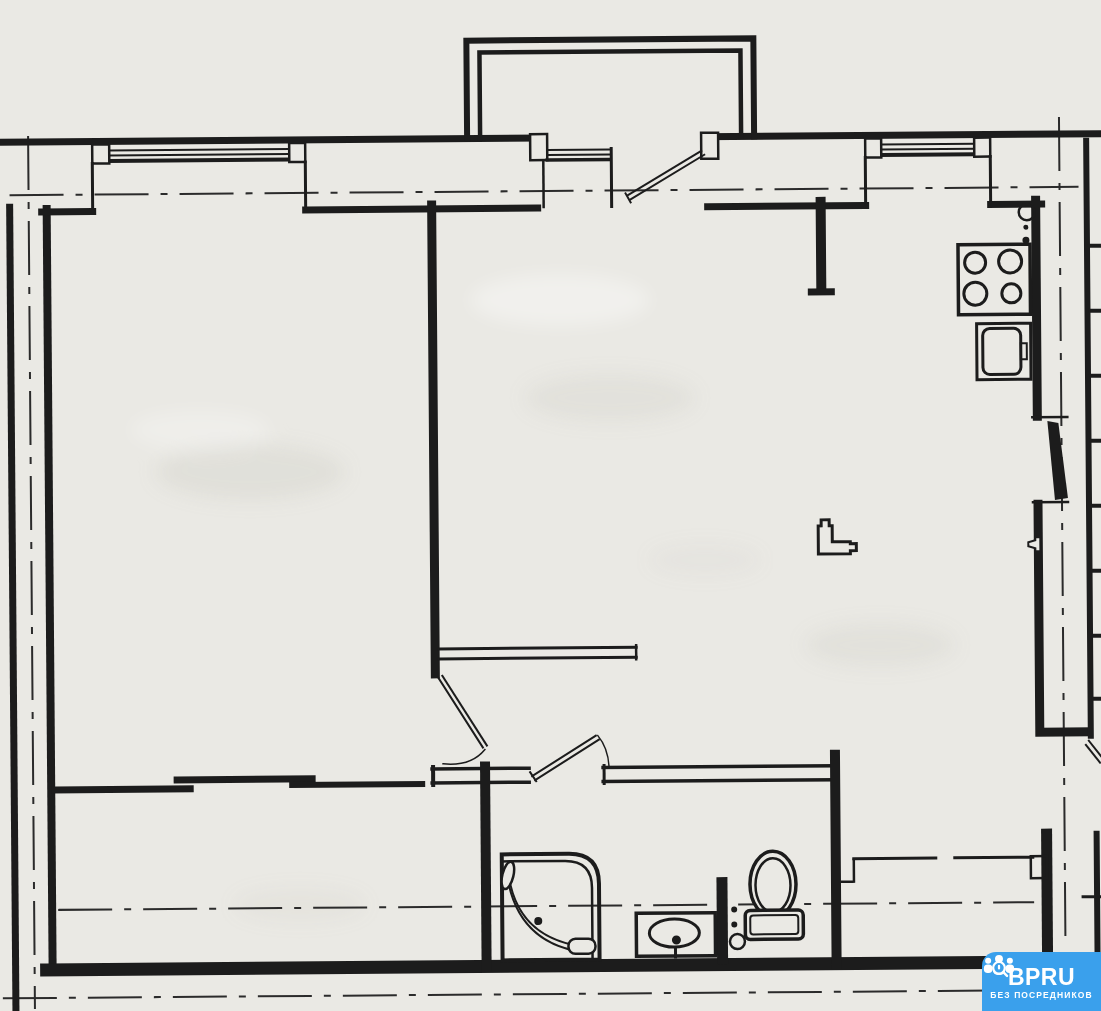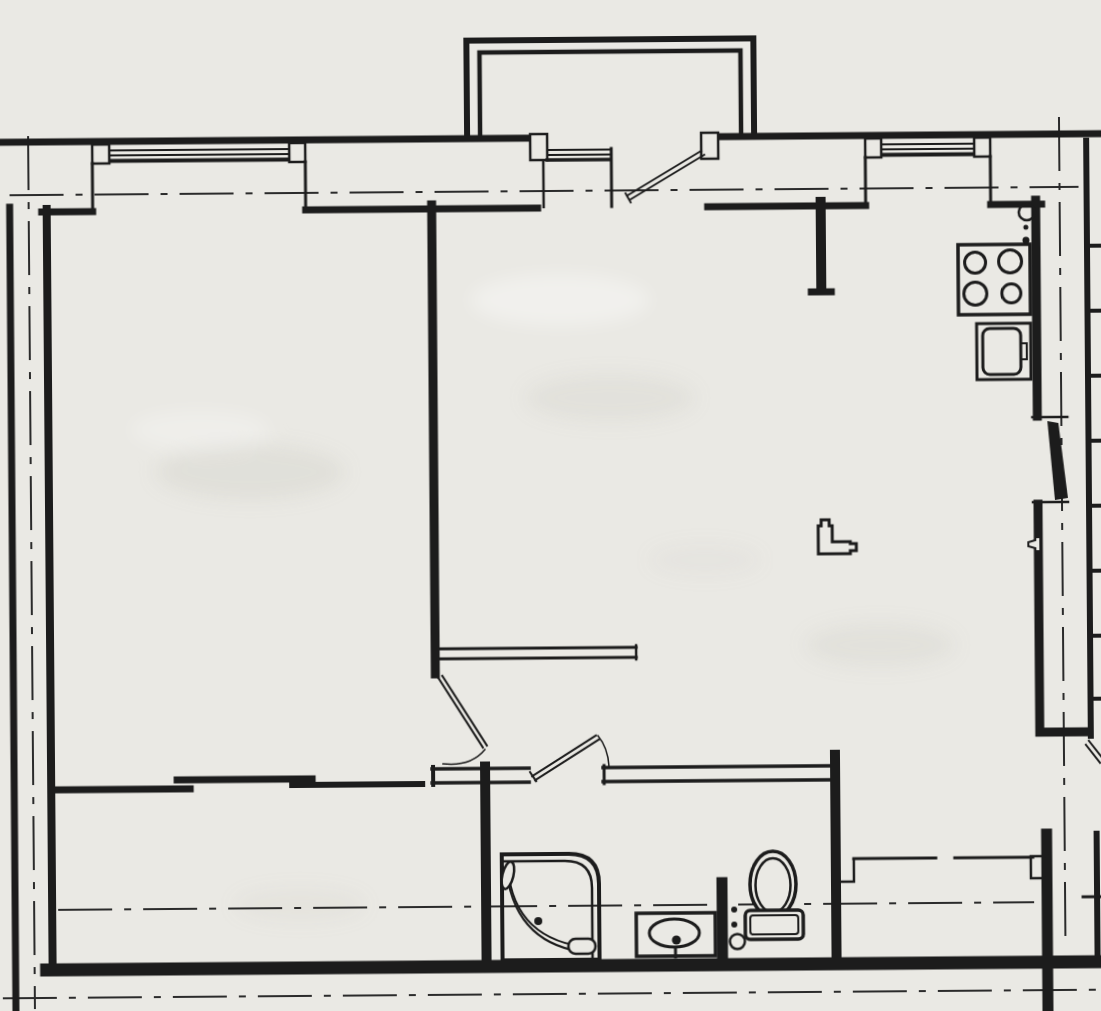--- a/index.html
+++ b/index.html
@@ -221,14 +221,33 @@
     <g>
       <ellipse cx="770" cy="886" rx="23" ry="33" stroke-width="3.5" fill="#eae9e4"></ellipse>
       <ellipse cx="770" cy="887" rx="17.5" ry="27" stroke-width="2.5"></ellipse>
       <rect x="742" y="912" width="58" height="29" rx="5" stroke-width="3.5" fill="#eae9e4"></rect>
       <rect x="747" y="917" width="48" height="19" rx="3" stroke-width="2"></rect>
     </g>
 
   </g>
 </svg>
 
+  <div class="watermark">
+    <div class="row">
+      <svg width="34" height="26" viewBox="0 0 36 26">
+        <g fill="#ffffff">
+          <circle cx="6.5" cy="8.5" r="3.2"></circle>
+          <rect x="2" y="12.5" width="9" height="9" rx="4"></rect>
+          <circle cx="29.5" cy="8.5" r="3.2"></circle>
+          <rect x="25" y="12.5" width="9" height="9" rx="4"></rect>
+          <circle cx="18" cy="6.5" r="4.2"></circle>
+          <rect x="11.5" y="11.5" width="13" height="12" rx="5"></rect>
+        </g>
+        <circle cx="18" cy="16" r="6.2" fill="#3aa0ec" stroke="#ffffff" stroke-width="2.4"></circle>
+        <line x1="22.6" y1="20.6" x2="26.5" y2="24.5" stroke="#ffffff" stroke-width="2.6" stroke-linecap="round"></line>
+        <rect x="16.8" y="12.8" width="2.4" height="5" rx="1.2" fill="#ffffff"></rect>
+      </svg>
+      <span class="brand">BPRU</span>
+    </div>
+    <div class="tagline">БЕЗ ПОСРЕДНИКОВ</div>
+  </div>
 
 </div>
 
 </body></html>

